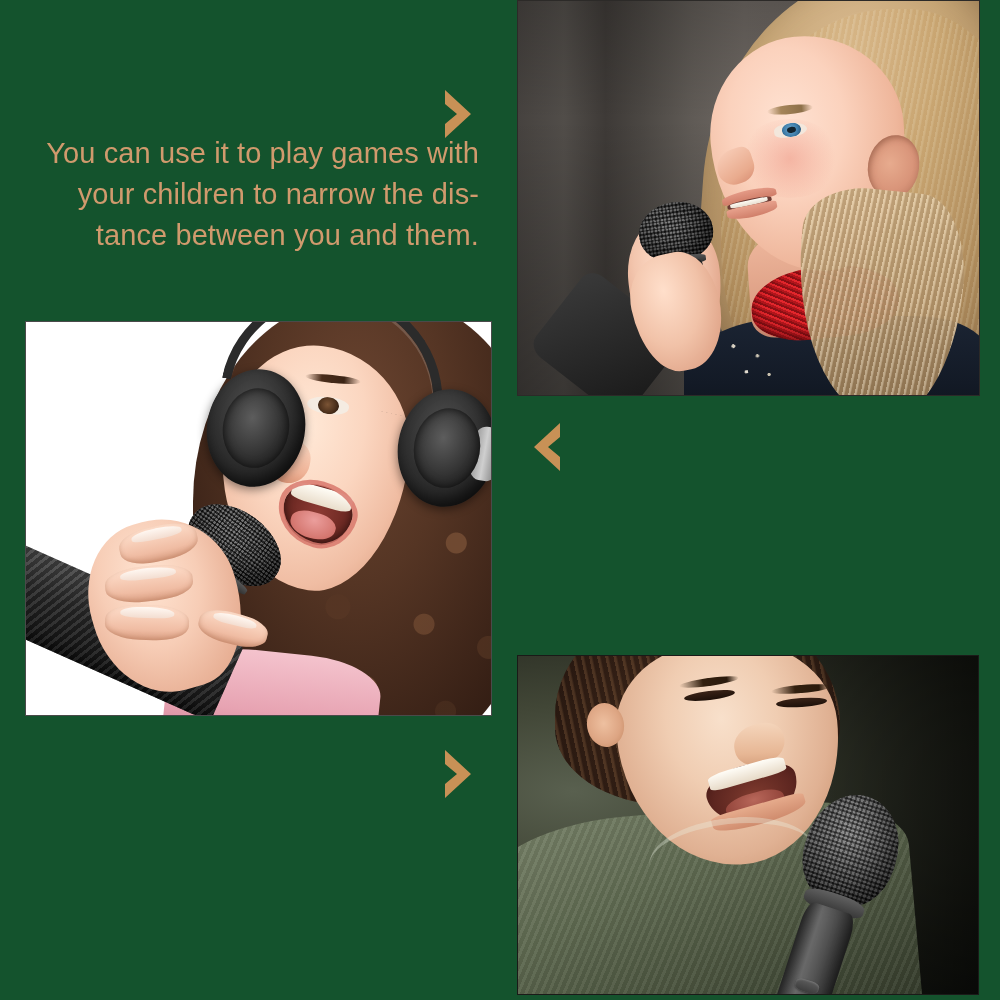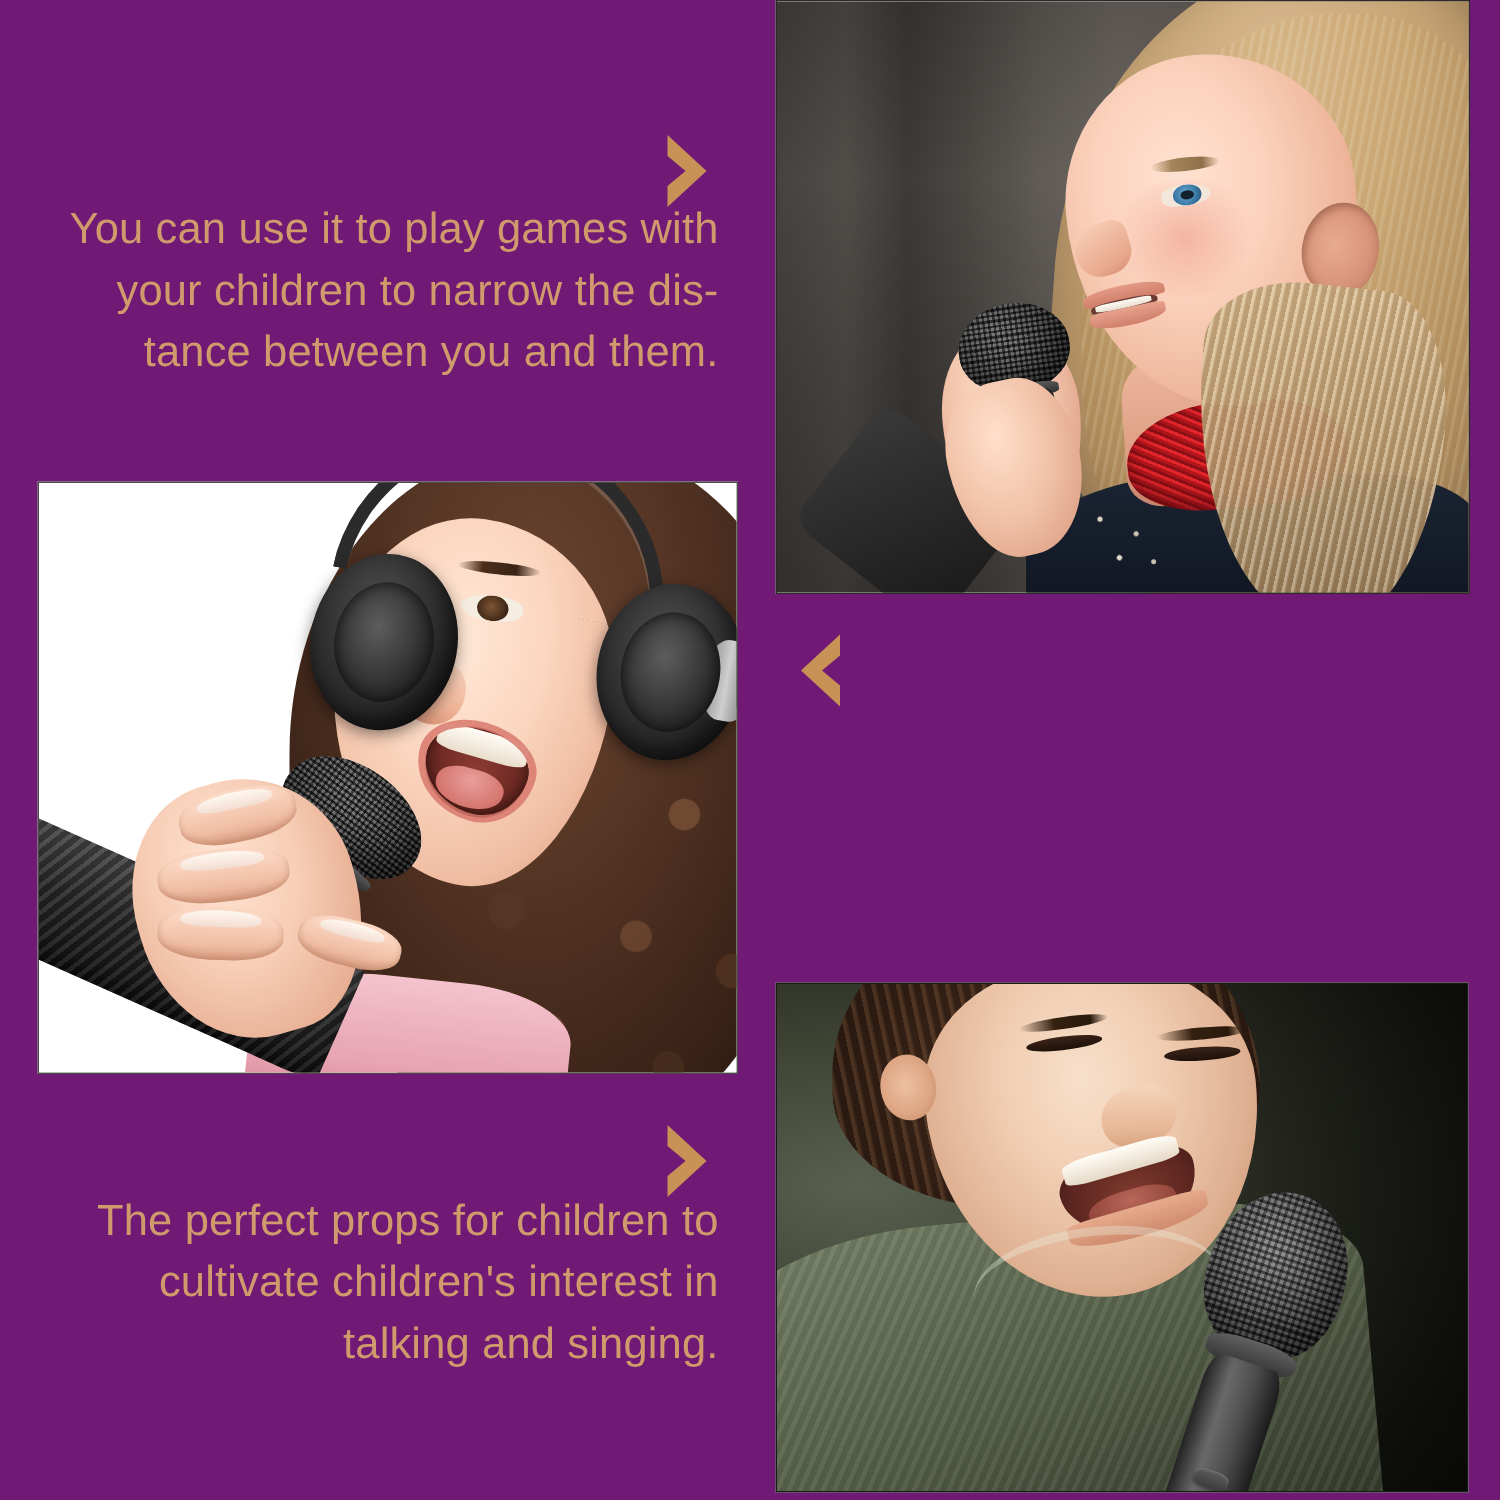--- a/index.html
+++ b/index.html
@@ -7,21 +7,21 @@
     padding: 0;
     background: #ffffff;
   }
   body {
     font-family: "Liberation Sans", sans-serif;
   }
   #page {
     position: relative;
     width: 1000px;
     height: 1000px;
-    background: #701a75;
+    background: #14532d;
     overflow: hidden;
   }
 
   
   .feature-text {
     position: absolute;
     color: #d09a6d;
     font-family: "Liberation Sans", sans-serif;
     font-size: 29px;
     line-height: 41px;
@@ -641,21 +641,20 @@
         <div class="w-nail"></div>
       </div>
     </div>
   </div>
 
   <div class="chevron" style="left:441px; top:748px;">
     <svg width="40" height="52" viewBox="0 0 40 52" aria-hidden="true">
       <path d="M4 2 L30 26 L4 50 L4 36 L16 26 L4 16 Z" fill="#c89156"></path>
     </svg>
   </div>
-  <div class="feature-text align-right" style="left:20px; top:794px; width:459px;">The perfect props for children to cultivate children's interest in talking and singing.</div>
 
   <div class="photo" id="photo-boy" style="left:517px; top:655px; width:460px; height:338px;">
     <div class="scene">
       <div class="b-bg"></div>
       <div class="b-shirt"></div>
       <div class="b-hair"></div>
       <div class="b-face"></div>
       <div class="b-ear"></div>
       <div class="b-brow left"></div>
       <div class="b-brow right"></div>

